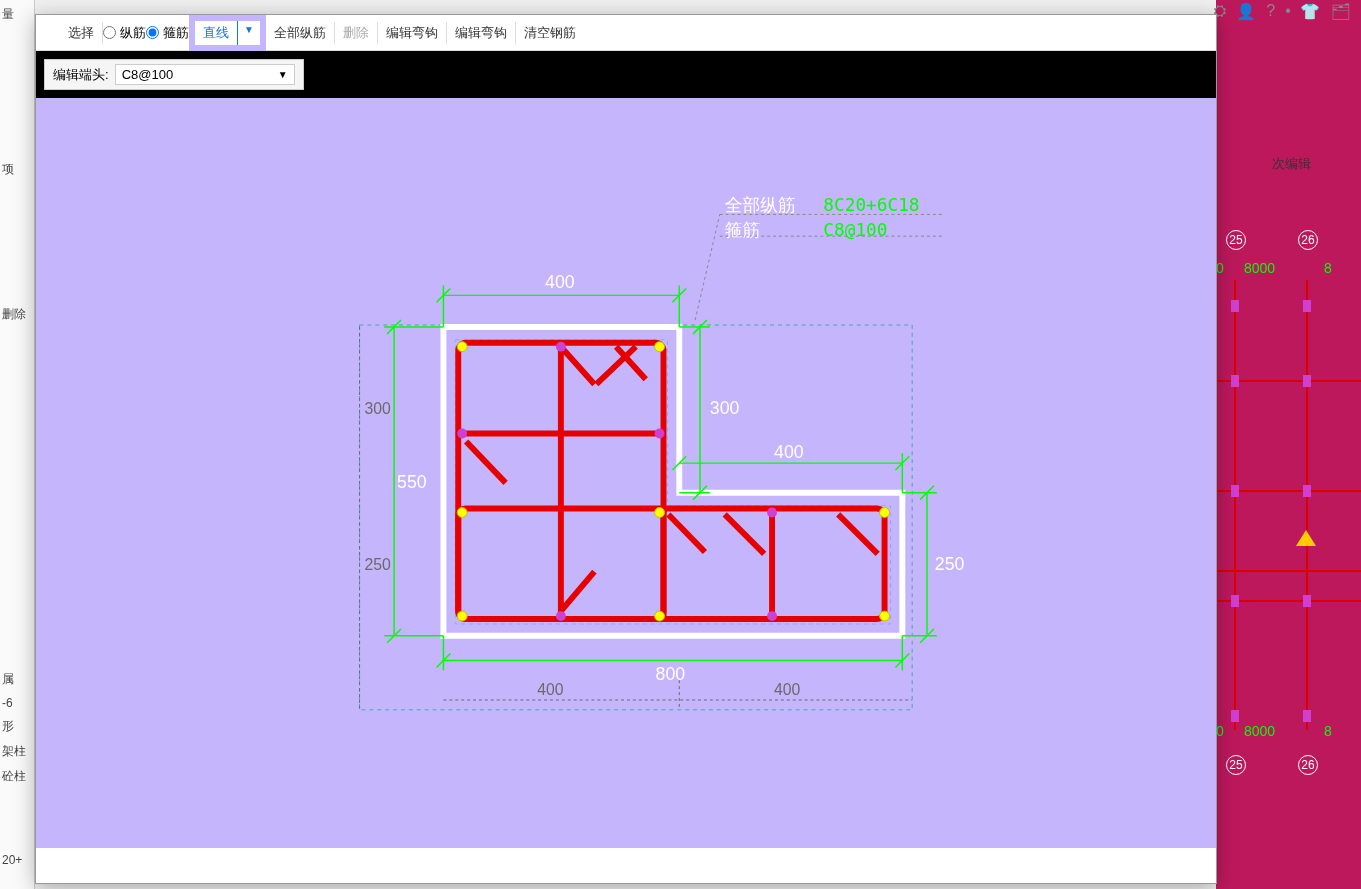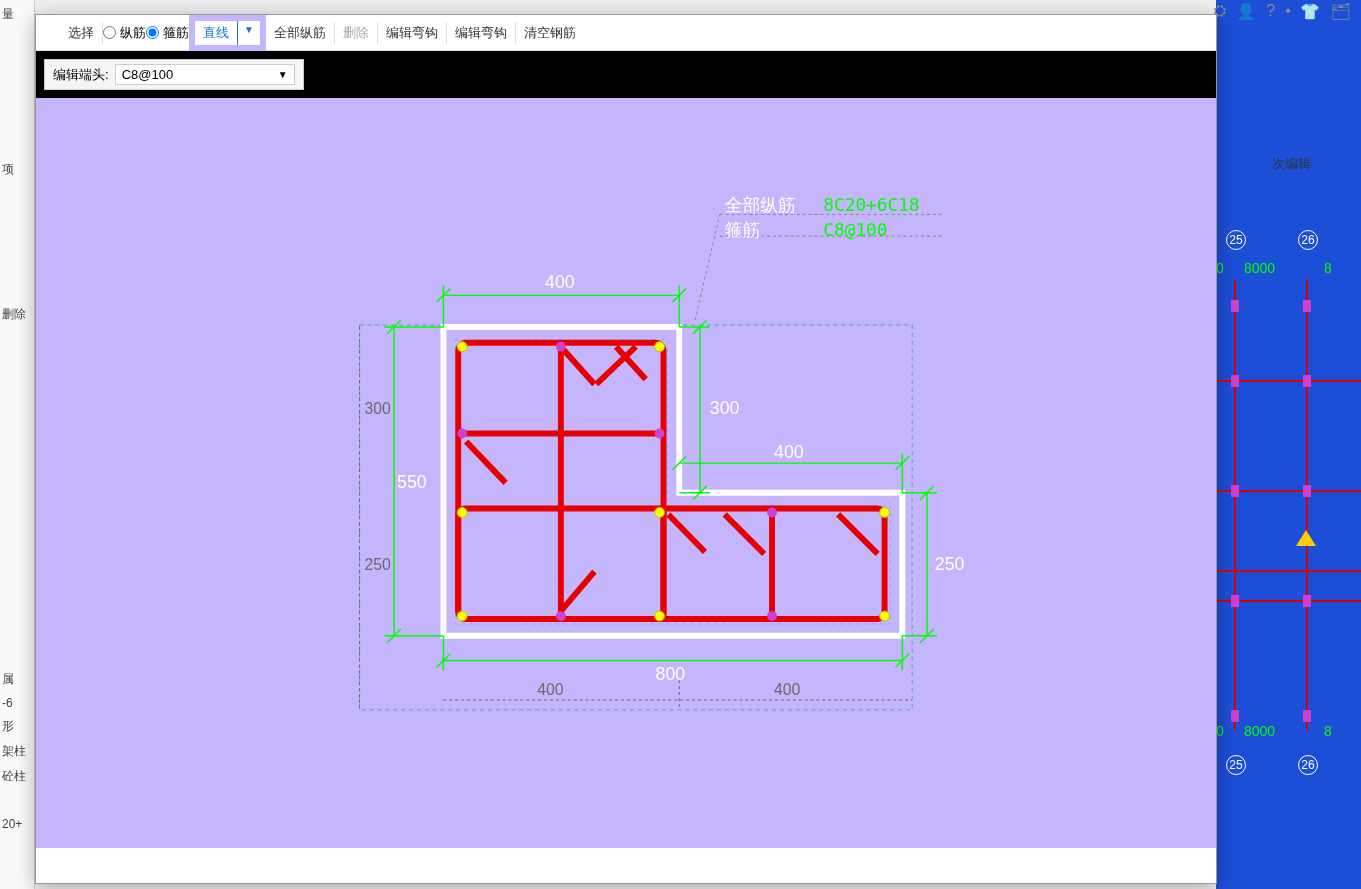--- a/index.html
+++ b/index.html
@@ -21,21 +21,21 @@
 .infobar-inner { display: inline-flex; align-items: center; background: #f5f5f5; border: 1px solid #ccc; padding: 4px 8px; gap: 6px; }
 .infobar-inner select, .infobar-inner .combo { border: 1px solid #ccc; padding: 2px 6px; font-size: 13px; width: 180px; background: #fff; }
 
 .canvas { position: relative; width: 100%; height: calc(100% - 32px - 36px - 50px); background: #c4b5fd; }
 .canvas svg { position: absolute; inset: 0; width: 100%; height: 100%; }
 .dim-text { fill: #fff; font-size: 18px; font-family: Arial; }
 .dim-text-sm { fill: #6a6a6a; font-size: 16px; font-family: Arial; }
 .annot-label { fill: #fff; font-size: 18px; }
 .annot-val { fill: #00ff00; font-size: 18px; font-family: monospace; }
 
-.bg-right { position: absolute; right: 0; top: 0; width: 145px; height: 889px; background: #1d4ed8; z-index: 1; }
+.bg-right { position: absolute; right: 0; top: 0; width: 145px; height: 889px; background: #be185d; z-index: 1; }
 .bg-right .dim-num { position: absolute; color: #00ff00; font-size: 14px; }
 .bg-right .circle { width: 20px; height: 20px; border: 1px solid #fff; border-radius: 50%; display: flex; align-items: center; justify-content: center; position: absolute; color: #fff; font-size: 12px; }
 .bg-right .grid-line { position: absolute; background: #d00; }
 .bg-right .node { position: absolute; width: 8px; height: 12px; background: #d040d0; }
 .bg-right .triangle { position: absolute; width: 0; height: 0; border-left: 10px solid transparent; border-right: 10px solid transparent; border-bottom: 16px solid #ffcc00; }
 
 .bg-left { position: absolute; left: 0; top: 0; width: 35px; height: 889px; background: #fafafa; z-index: 1; border-right: 1px solid #ccc; }
 .bg-left .item { padding: 4px 2px; font-size: 12px; color: #444; white-space: nowrap; overflow: hidden; }
 
 .top-icons { position: absolute; right: 10px; top: 2px; display: flex; gap: 10px; z-index: 2; color: #888; font-size: 16px; }
@@ -48,21 +48,21 @@
 
 <div class="bg-left">
   <div class="item" style="margin-top:2px">量</div>
   <div class="item" style="margin-top:130px">项</div>
   <div class="item" style="margin-top:120px">删除</div>
   <div class="item" style="margin-top:340px">属</div>
   <div class="item">-6</div>
   <div class="item">形</div>
   <div class="item">架柱</div>
   <div class="item">砼柱</div>
-  <div class="item" style="margin-top:24px">20+</div>
+  <div class="item" style="margin-top:60px">20+</div>
 </div>
 
 <div class="bg-right">
   <div class="circle" style="left:10px; top:230px">25</div>
   <div class="circle" style="left:82px; top:230px">26</div>
   <div class="dim-num" style="left:0px; top:260px">0</div>
   <div class="dim-num" style="left:28px; top:260px">8000</div>
   <div class="dim-num" style="left:108px; top:260px">8</div>
   <div class="grid-line" style="left:18px; top:280px; width:2px; height:450px"></div>
   <div class="grid-line" style="left:90px; top:280px; width:2px; height:450px"></div>

